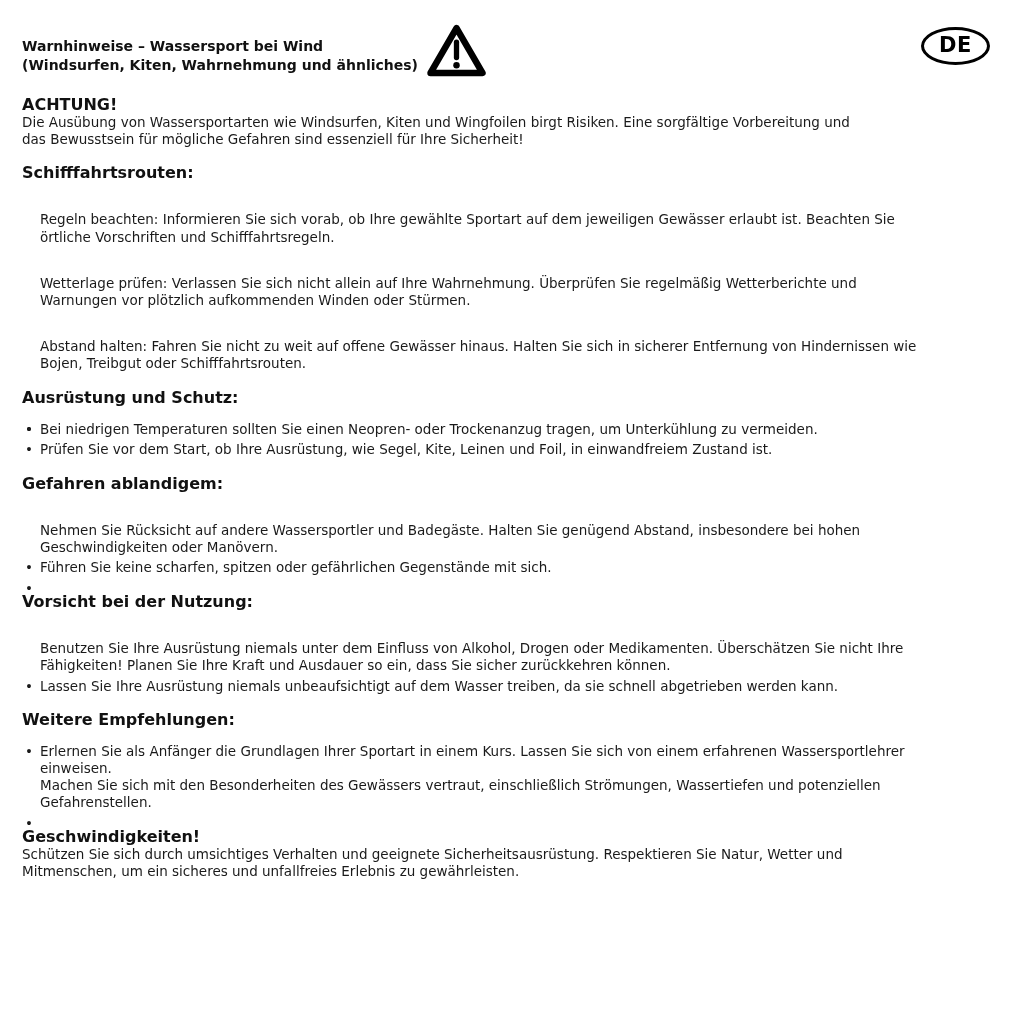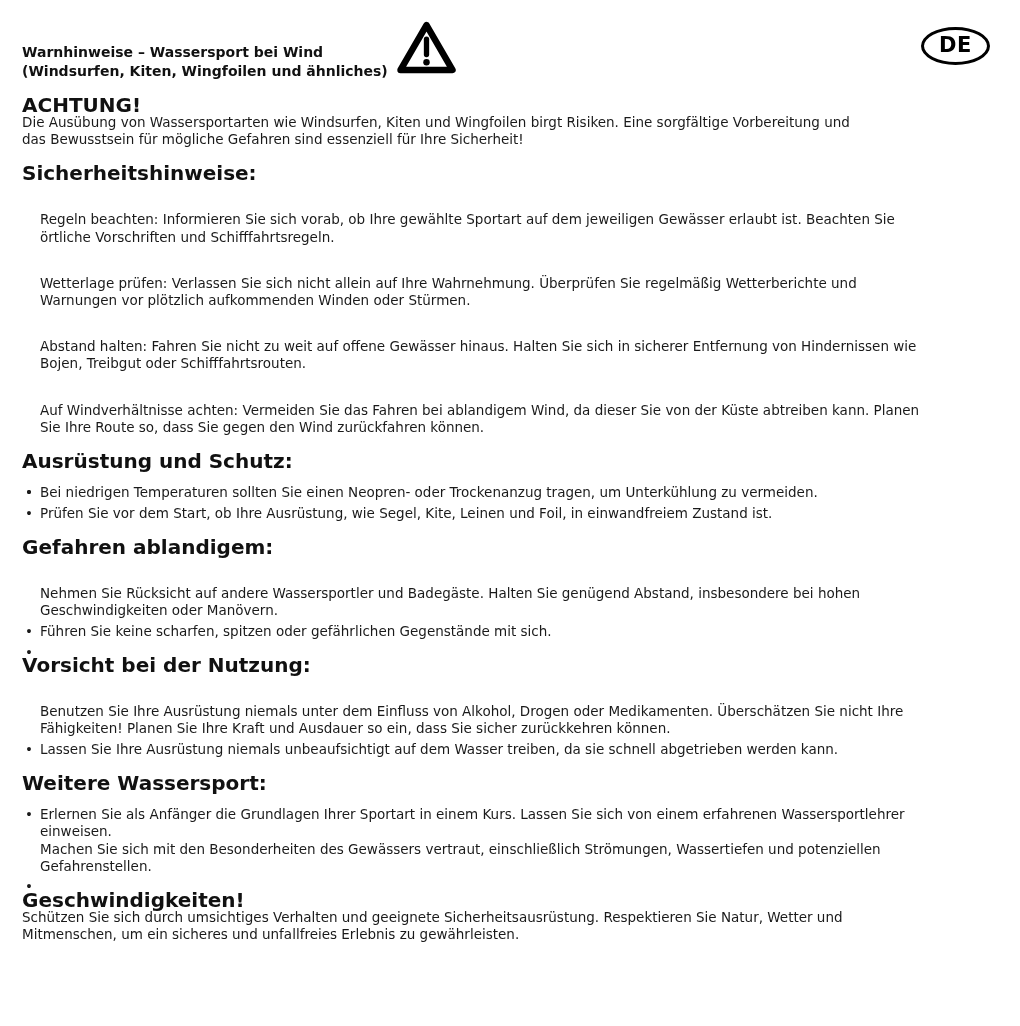--- a/index.html
+++ b/index.html
@@ -10,21 +10,21 @@
     font-family: "DejaVu Sans", "Liberation Sans", sans-serif;
     font-size: 13.5px;
     line-height: 17.2px;
     box-sizing: border-box;
     padding: 22px 48px 0 22px;
     position: relative;
     overflow: hidden;
   }
   .page-header {
     display: flex;
-    align-items: flex-end;
+    align-items: flex-start;
     height: 58px;
   }
   .title-block {
     margin-top: 15px;
     font-weight: bold;
     font-size: 14px;
     line-height: 18.5px;
     color: #111111;
     white-space: nowrap;
   }
@@ -46,21 +46,21 @@
     justify-content: center;
     font-weight: bold;
     font-size: 21px;
     letter-spacing: 0.5px;
     color: #000000;
     background: #ffffff;
   }
   .doc-section { margin-top: 16px; }
   .section-heading {
     margin: 0;
-    font-size: 20px;
+    font-size: 16px;
     line-height: 18px;
     font-weight: bold;
     color: #111111;
   }
   .doc-section.list .section-heading { margin-bottom: 14px; }
   .item { position: relative; }
   .item.indent, .item.bulleted { padding-left: 18px; margin-top: 29px; }
   .item.bulleted { margin-top: 3.5px; }
   .bullet {
     position: absolute;
@@ -68,21 +68,21 @@
     top: 0;
   }
   .item-text { white-space: pre-line; }
 </style>
 </head>
 <body>
 
 <header class="page-header">
   <div class="title-block">
     <div>Warnhinweise – Wassersport bei Wind</div>
-    <div>(Windsurfen, Kiten, Wingfoilen und ähnliches)</div>
+    <div>(Windsurfen, Kiten, Wahrnehmung und ähnliches)</div>
   </div>
   <span class="warning-triangle">
     <svg width="59" height="57" viewBox="0 0 100 94" aria-hidden="true">
       <path d="M50 9 L94 85 L6 85 Z" fill="none" stroke="#000000" stroke-width="11" stroke-linejoin="round"></path>
       <line x1="50" y1="33" x2="50" y2="59" stroke="#000000" stroke-width="9" stroke-linecap="round"></line>
       <circle cx="50" cy="72" r="5.5" fill="#000000"></circle>
     </svg>
   </span>
 </header>
 
@@ -92,30 +92,28 @@
 
 <main>
     <section class="doc-section text">
       <h2 class="section-heading">ACHTUNG!</h2>
       <div class="items">
         <div class="item"><span class="item-text">Die Ausübung von Wassersportarten wie Windsurfen, Kiten und Wingfoilen birgt Risiken. Eine sorgfältige Vorbereitung und
 das Bewusstsein für mögliche Gefahren sind essenziell für Ihre Sicherheit!</span></div>
       </div>
     </section>
     <section class="doc-section list">
-      <h2 class="section-heading">Sicherheitshinweise:</h2>
+      <h2 class="section-heading">Schifffahrtsrouten:</h2>
       <div class="items">
         <div class="item indent"><span class="item-text">Regeln beachten: Informieren Sie sich vorab, ob Ihre gewählte Sportart auf dem jeweiligen Gewässer erlaubt ist. Beachten Sie
 örtliche Vorschriften und Schifffahrtsregeln.</span></div>
         <div class="item indent"><span class="item-text">Wetterlage prüfen: Verlassen Sie sich nicht allein auf Ihre Wahrnehmung. Überprüfen Sie regelmäßig Wetterberichte und
 Warnungen vor plötzlich aufkommenden Winden oder Stürmen.</span></div>
         <div class="item indent"><span class="item-text">Abstand halten: Fahren Sie nicht zu weit auf offene Gewässer hinaus. Halten Sie sich in sicherer Entfernung von Hindernissen wie
 Bojen, Treibgut oder Schifffahrtsrouten.</span></div>
-        <div class="item indent"><span class="item-text">Auf Windverhältnisse achten: Vermeiden Sie das Fahren bei ablandigem Wind, da dieser Sie von der Küste abtreiben kann. Planen
-Sie Ihre Route so, dass Sie gegen den Wind zurückfahren können.</span></div>
       </div>
     </section>
     <section class="doc-section list">
       <h2 class="section-heading">Ausrüstung und Schutz:</h2>
       <div class="items">
         <div class="item indent bulleted"><span class="bullet">•</span></div>
         <div class="item indent bulleted"><span class="bullet">•</span><span class="item-text">Bei niedrigen Temperaturen sollten Sie einen Neopren- oder Trockenanzug tragen, um Unterkühlung zu vermeiden.</span></div>
         <div class="item indent bulleted"><span class="bullet">•</span><span class="item-text">Prüfen Sie vor dem Start, ob Ihre Ausrüstung, wie Segel, Kite, Leinen und Foil, in einwandfreiem Zustand ist.</span></div>
       </div>
     </section>
@@ -130,21 +128,21 @@
     </section>
     <section class="doc-section list">
       <h2 class="section-heading">Vorsicht bei der Nutzung:</h2>
       <div class="items">
         <div class="item indent"><span class="item-text">Benutzen Sie Ihre Ausrüstung niemals unter dem Einfluss von Alkohol, Drogen oder Medikamenten. Überschätzen Sie nicht Ihre
 Fähigkeiten! Planen Sie Ihre Kraft und Ausdauer so ein, dass Sie sicher zurückkehren können.</span></div>
         <div class="item indent bulleted"><span class="bullet">•</span><span class="item-text">Lassen Sie Ihre Ausrüstung niemals unbeaufsichtigt auf dem Wasser treiben, da sie schnell abgetrieben werden kann.</span></div>
       </div>
     </section>
     <section class="doc-section list">
-      <h2 class="section-heading">Weitere Wassersport:</h2>
+      <h2 class="section-heading">Weitere Empfehlungen:</h2>
       <div class="items">
         <div class="item indent bulleted"><span class="bullet">•</span><span class="item-text">Erlernen Sie als Anfänger die Grundlagen Ihrer Sportart in einem Kurs. Lassen Sie sich von einem erfahrenen Wassersportlehrer
 einweisen.
 Machen Sie sich mit den Besonderheiten des Gewässers vertraut, einschließlich Strömungen, Wassertiefen und potenziellen
 Gefahrenstellen.</span></div>
         <div class="item indent bulleted"><span class="bullet">•</span></div>
       </div>
     </section>
     <section class="doc-section text">
       <h2 class="section-heading">Geschwindigkeiten!</h2>

